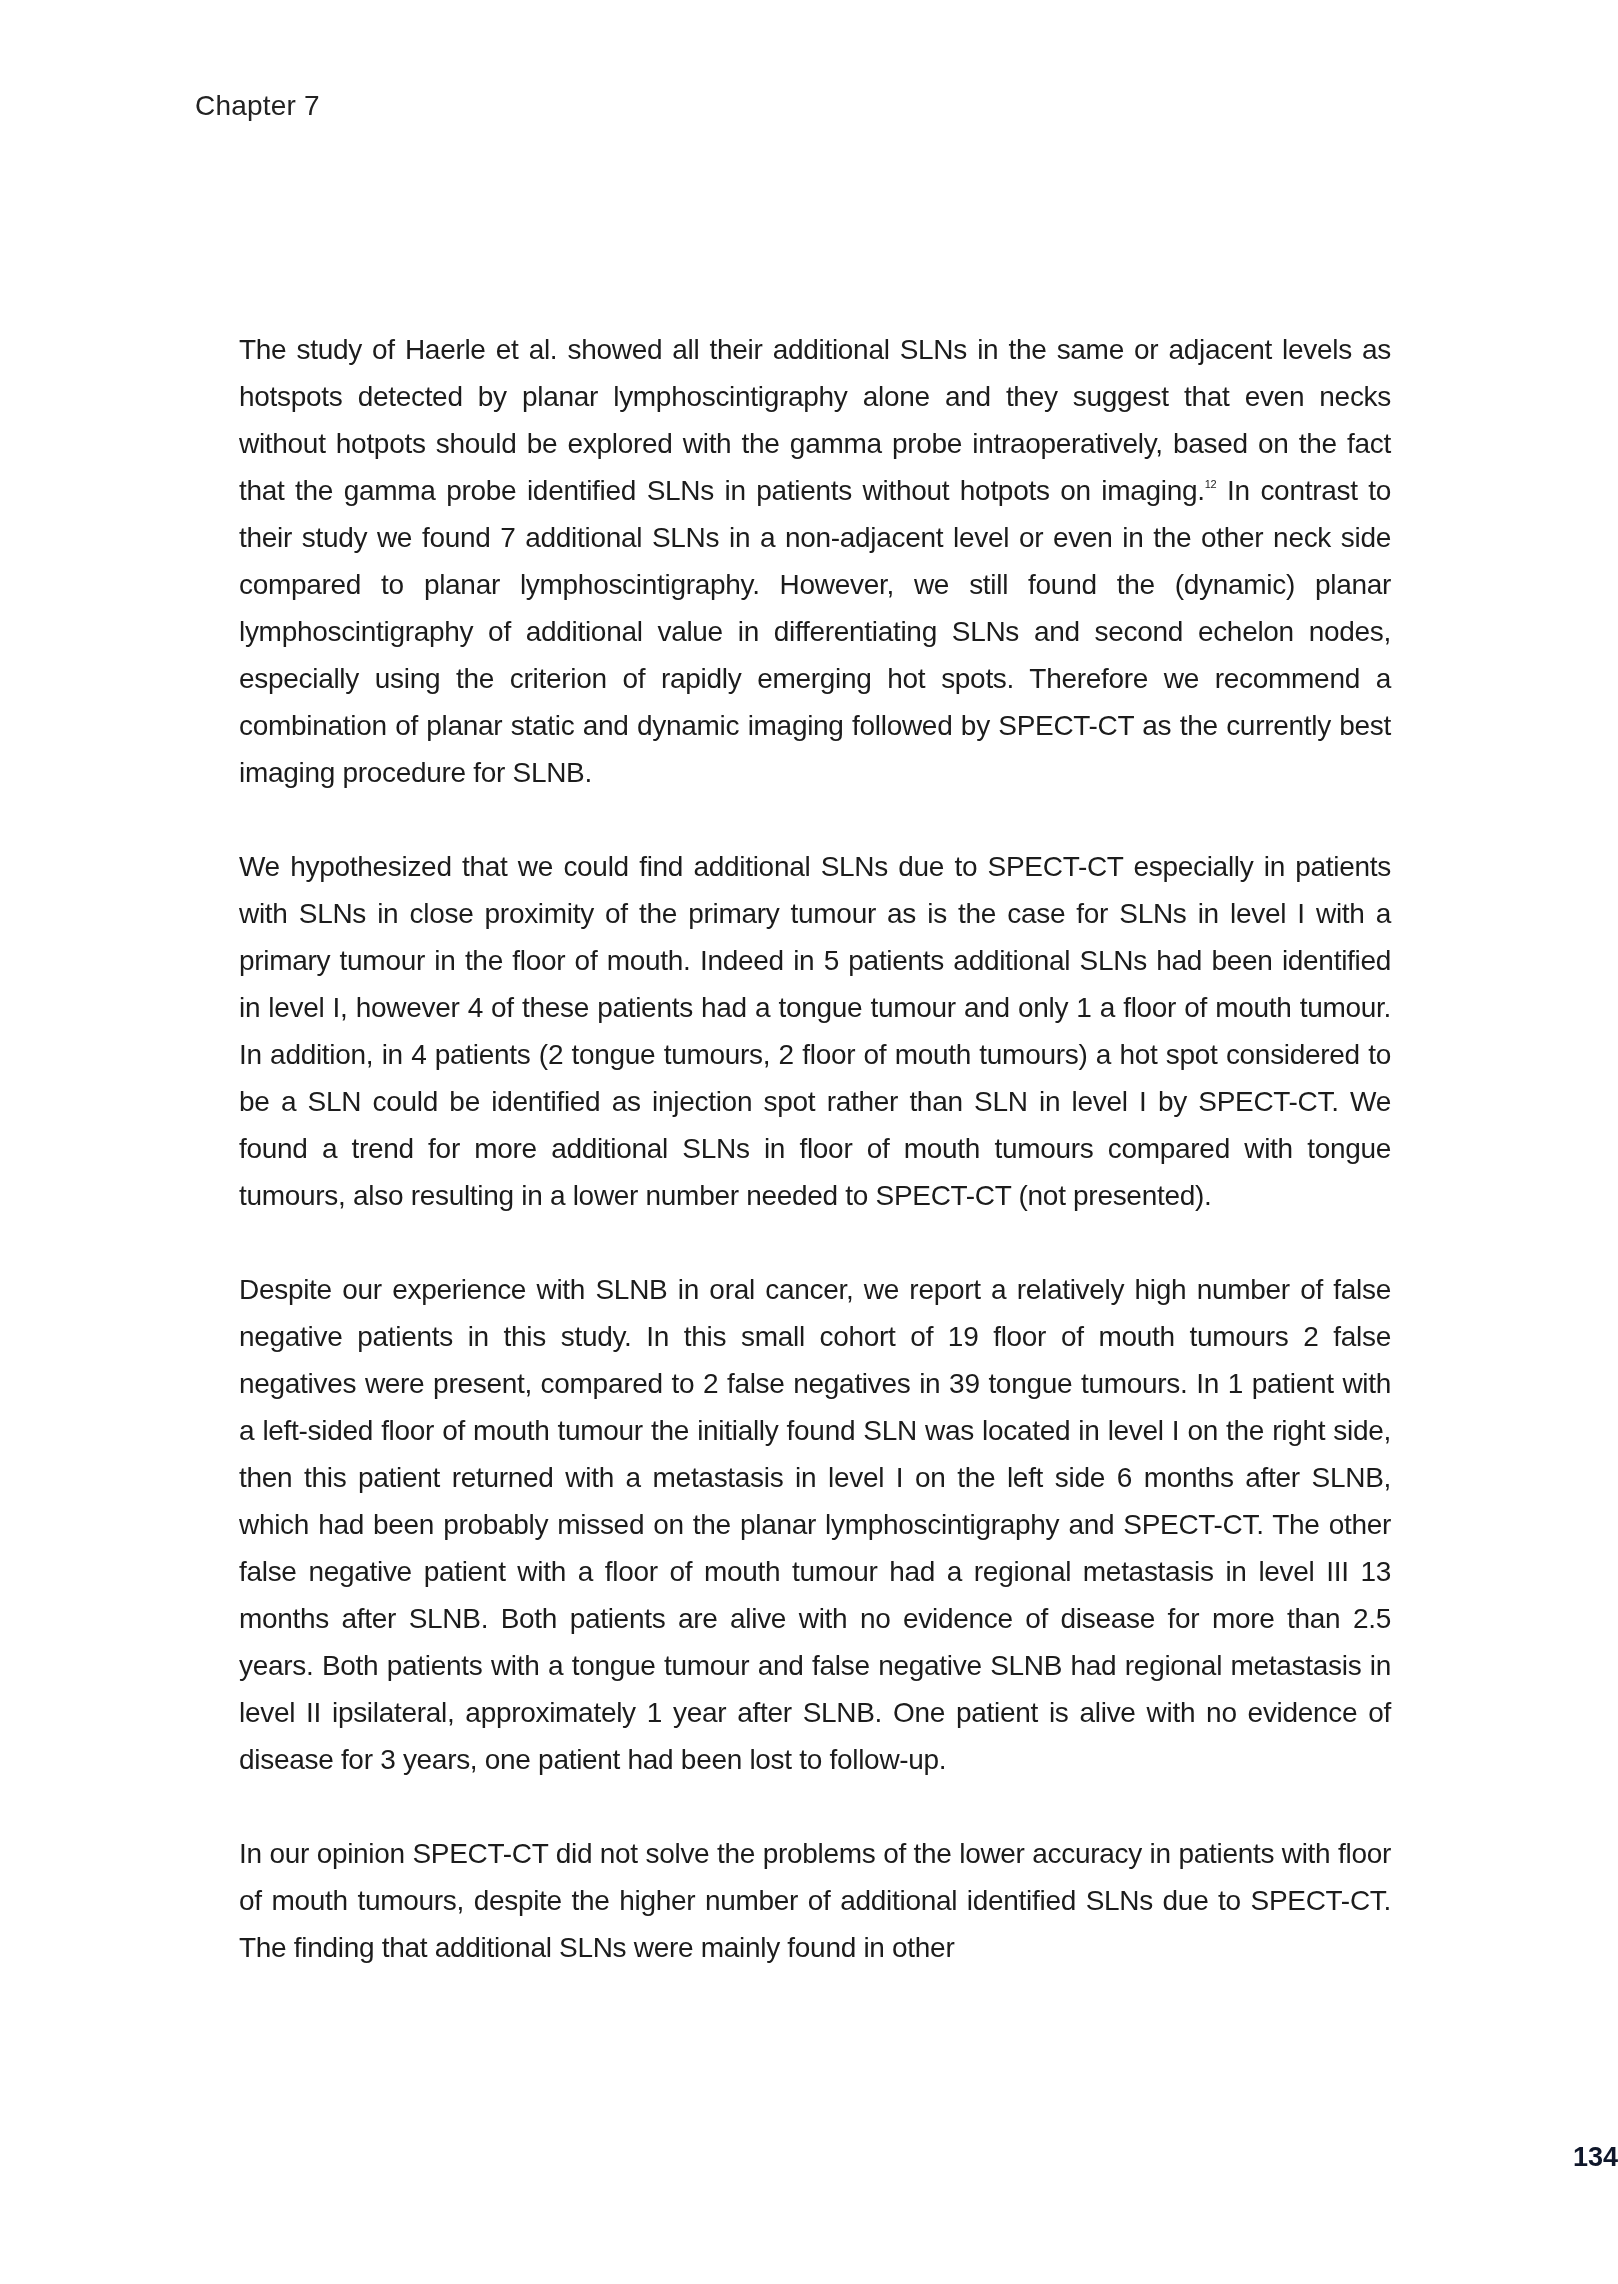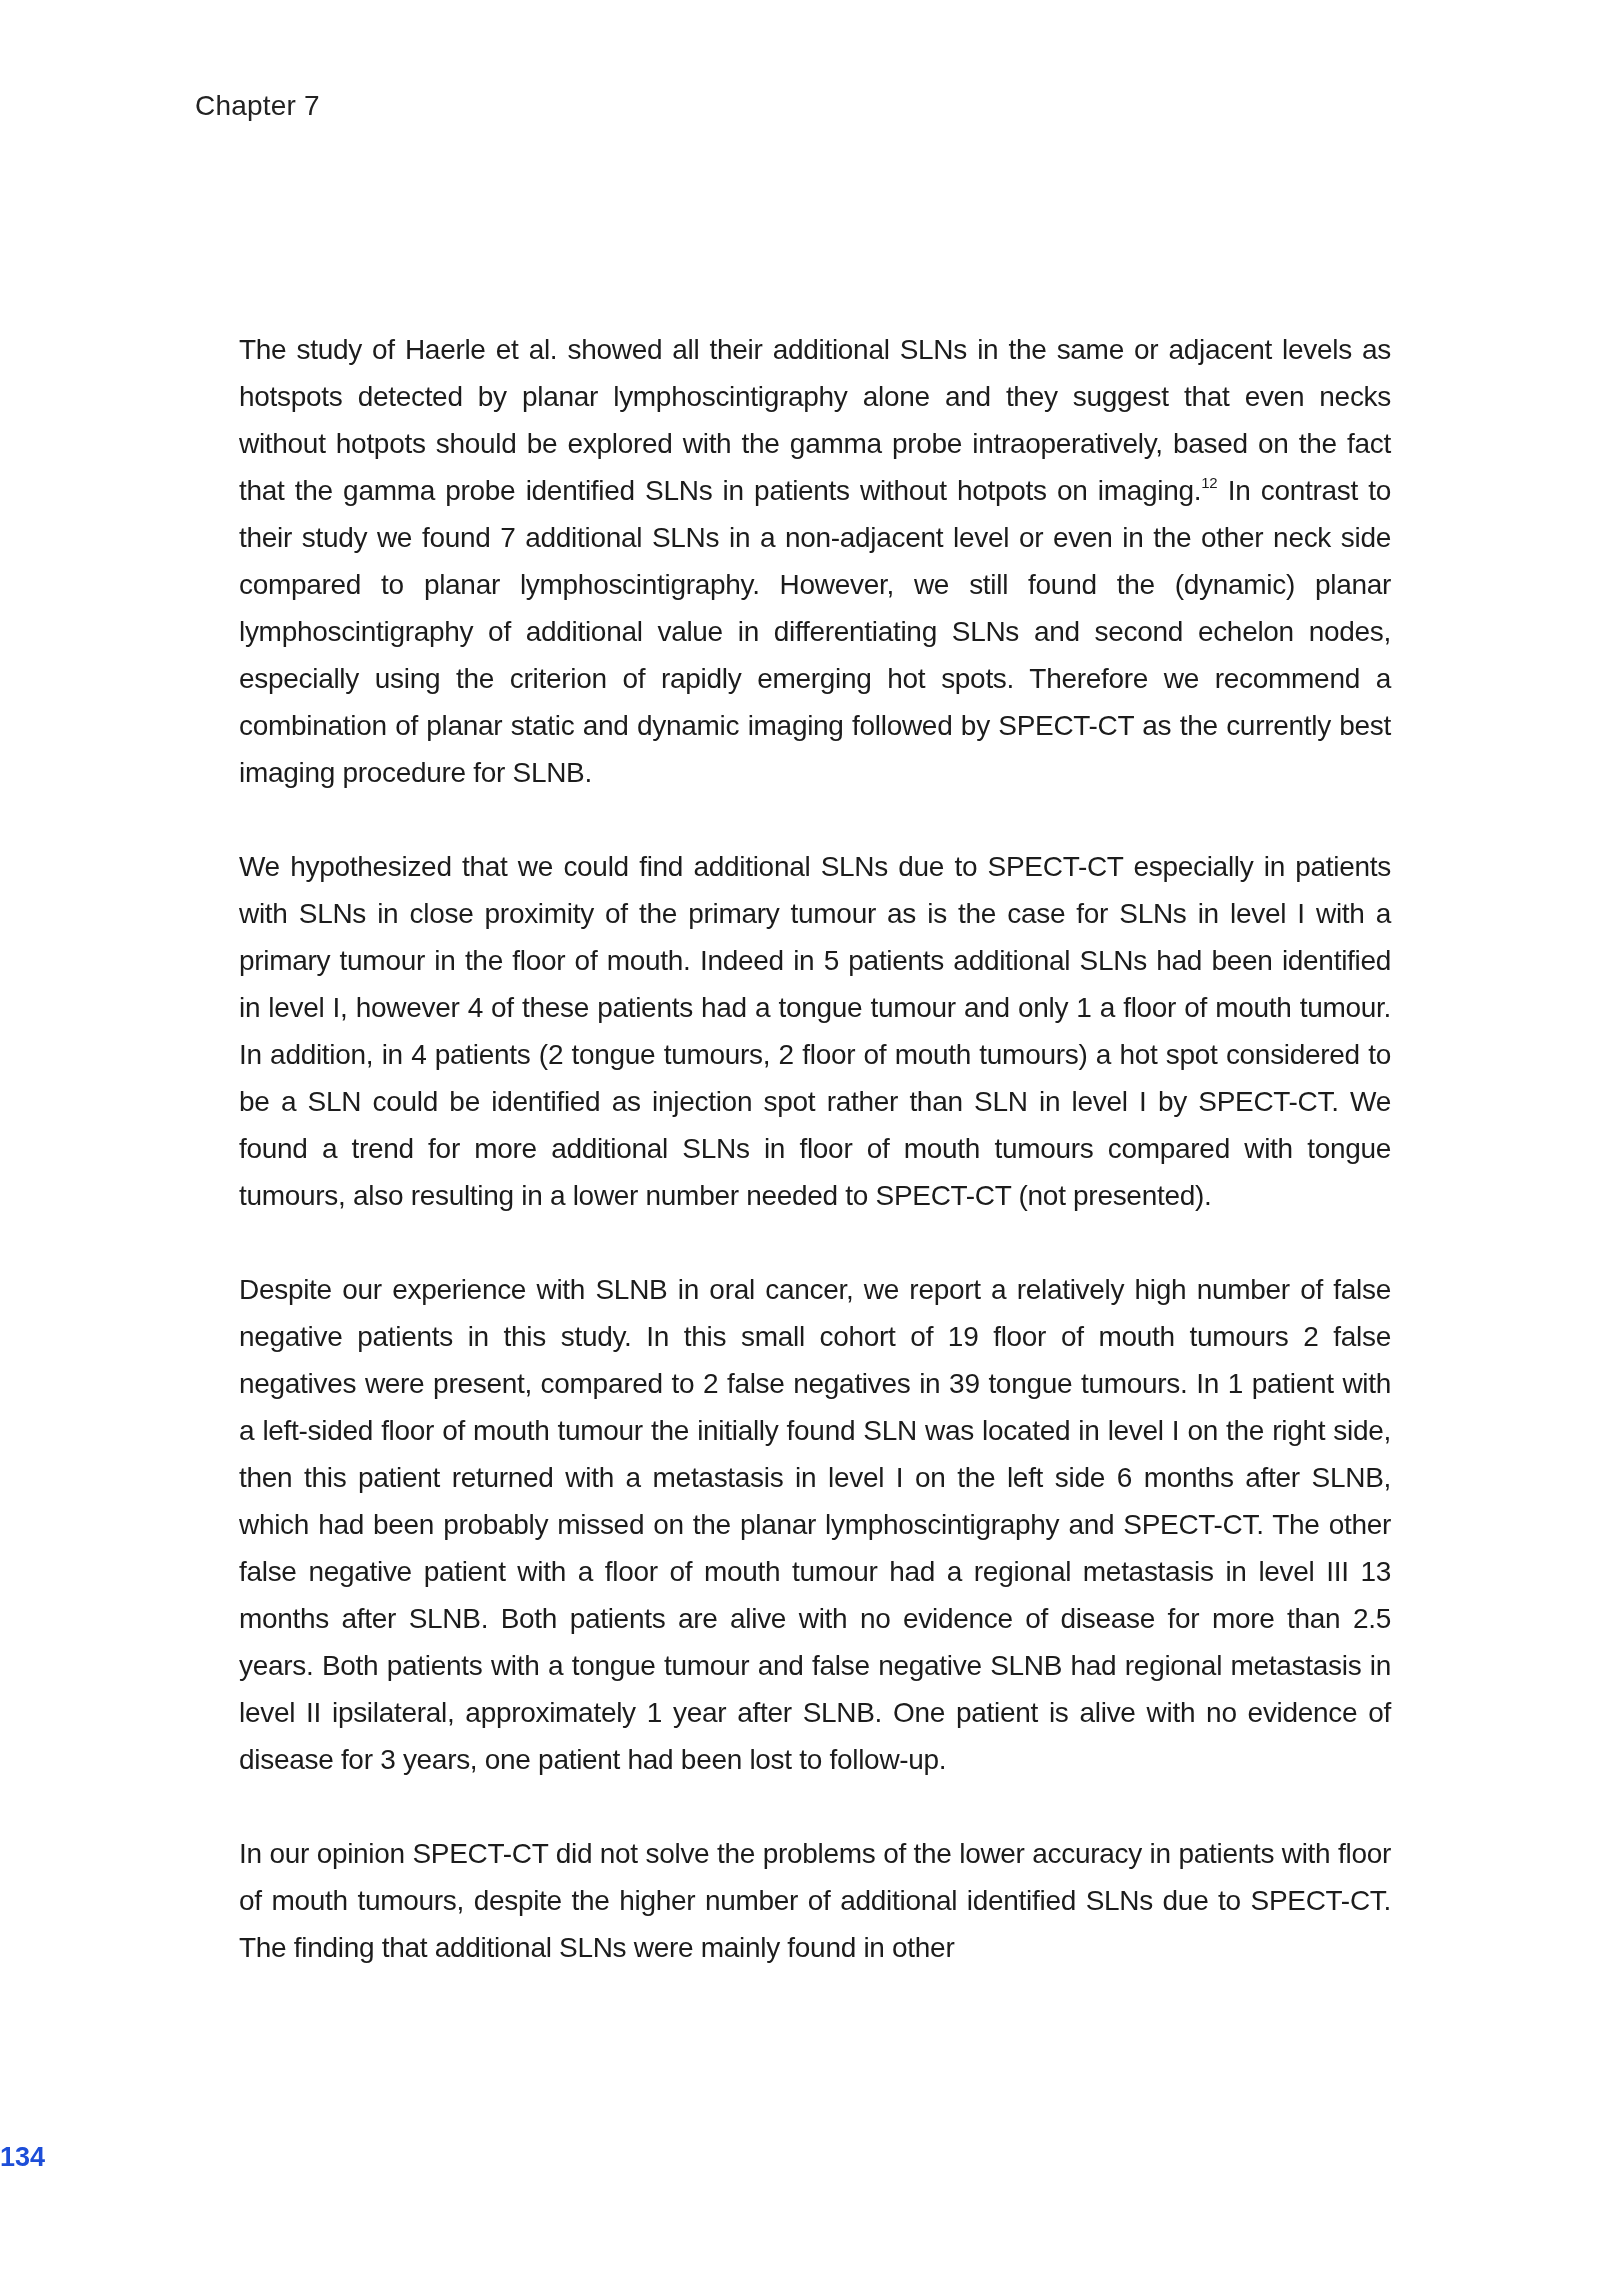--- a/index.html
+++ b/index.html
@@ -32,35 +32,35 @@
     }
     .para {
       font-size: 28px;
       line-height: 47px;
       text-align: justify;
       margin: 0 0 47px 0;
       letter-spacing: -0.3px;
       word-spacing: 0px;
     }
     .para sup {
-      font-size: 15px;
+      font-size: 11px;
       line-height: 0;
       vertical-align: super;
       position: relative;
       top: -1.5px;
     }
     .page-number {
       position: absolute;
       left: 0;
       width: 1618px;
       top: 2142px;
-      text-align: left;
+      text-align: right;
       font-size: 27px;
       font-weight: bold;
-      color: #1d4ed8;
+      color: #0f172a;
     }
   </style>
 </head>
 <body>
 
 <div class="running-header">Chapter 7</div>
 
 <div class="body-text">
   <p class="para"><span>The study of Haerle et al. showed all their additional SLNs in the same or adjacent levels as hotspots detected by planar lymphoscintigraphy alone and they suggest that even necks without hotpots should be explored with the gamma probe intraoperatively, based on the fact that the gamma probe identified SLNs in patients without hotpots on imaging.</span><sup>12</sup><span> In contrast to their study we found 7 additional SLNs in a non-adjacent level or even in the other neck side compared to planar lymphoscintigraphy. However, we still found the (dynamic) planar lymphoscintigraphy of additional value in differentiating SLNs and second echelon nodes, especially using the criterion of rapidly emerging hot spots. Therefore we recommend a combination of planar static and dynamic imaging followed by SPECT-CT as the currently best imaging procedure for SLNB.</span></p>
   <p class="para">We hypothesized that we could find additional SLNs due to SPECT-CT especially in patients with SLNs in close proximity of the primary tumour as is the case for SLNs in level I with a primary tumour in the floor of mouth. Indeed in 5 patients additional SLNs had been identified in level I, however 4 of these patients had a tongue tumour and only 1 a floor of mouth tumour. In addition, in 4 patients (2 tongue tumours, 2 floor of mouth tumours) a hot spot considered to be a SLN could be identified as injection spot rather than SLN in level I by SPECT-CT. We found a trend for more additional SLNs in floor of mouth tumours compared with tongue tumours, also resulting in a lower number needed to SPECT-CT (not presented).</p>

